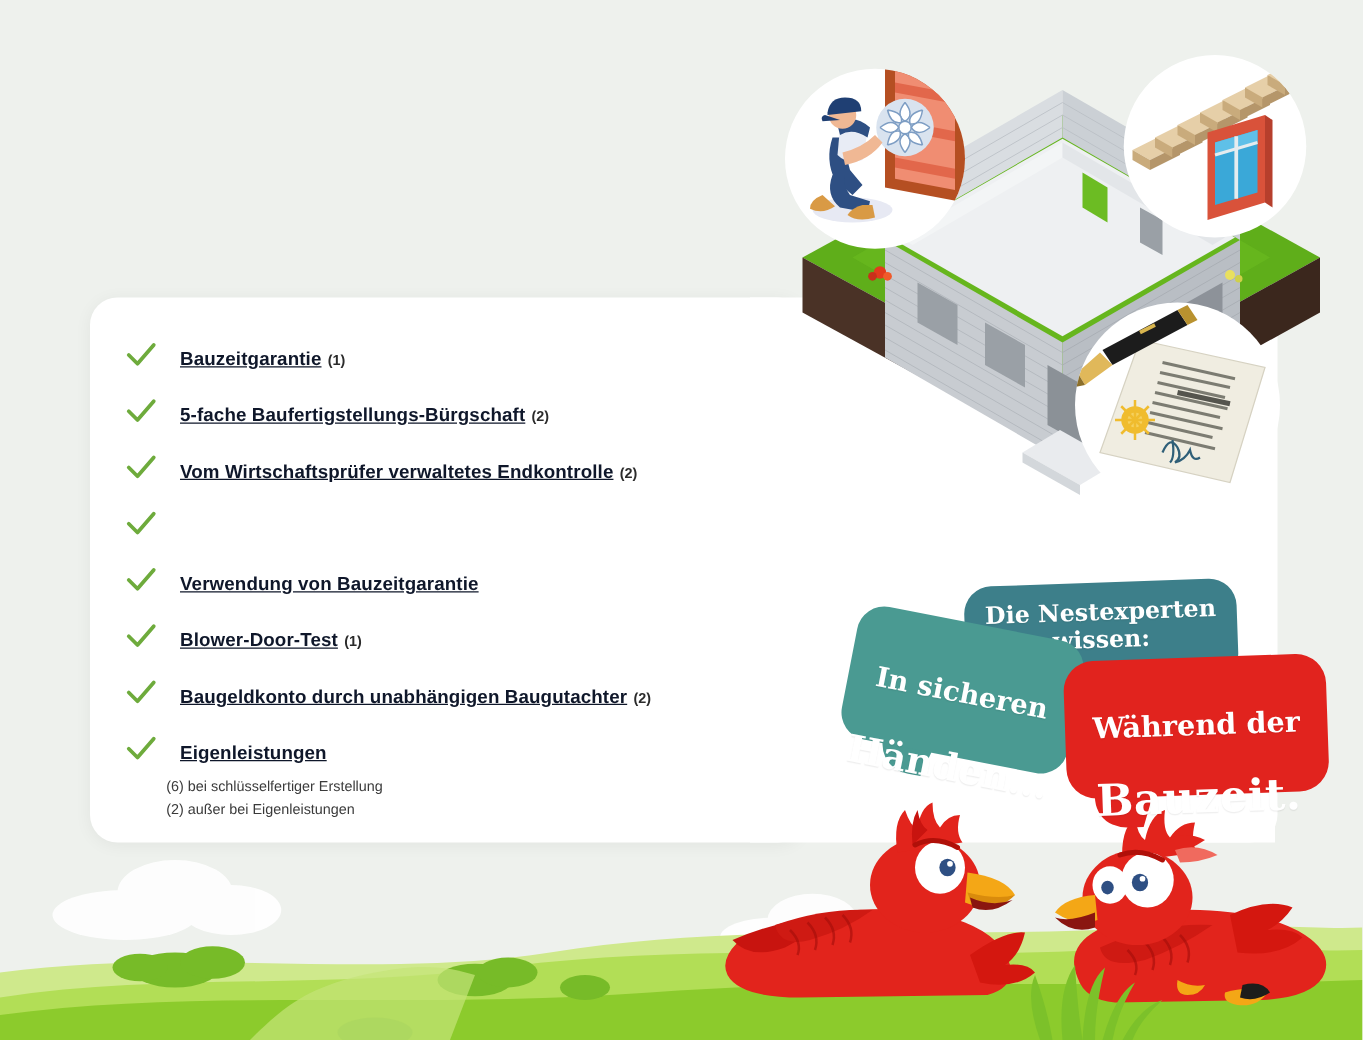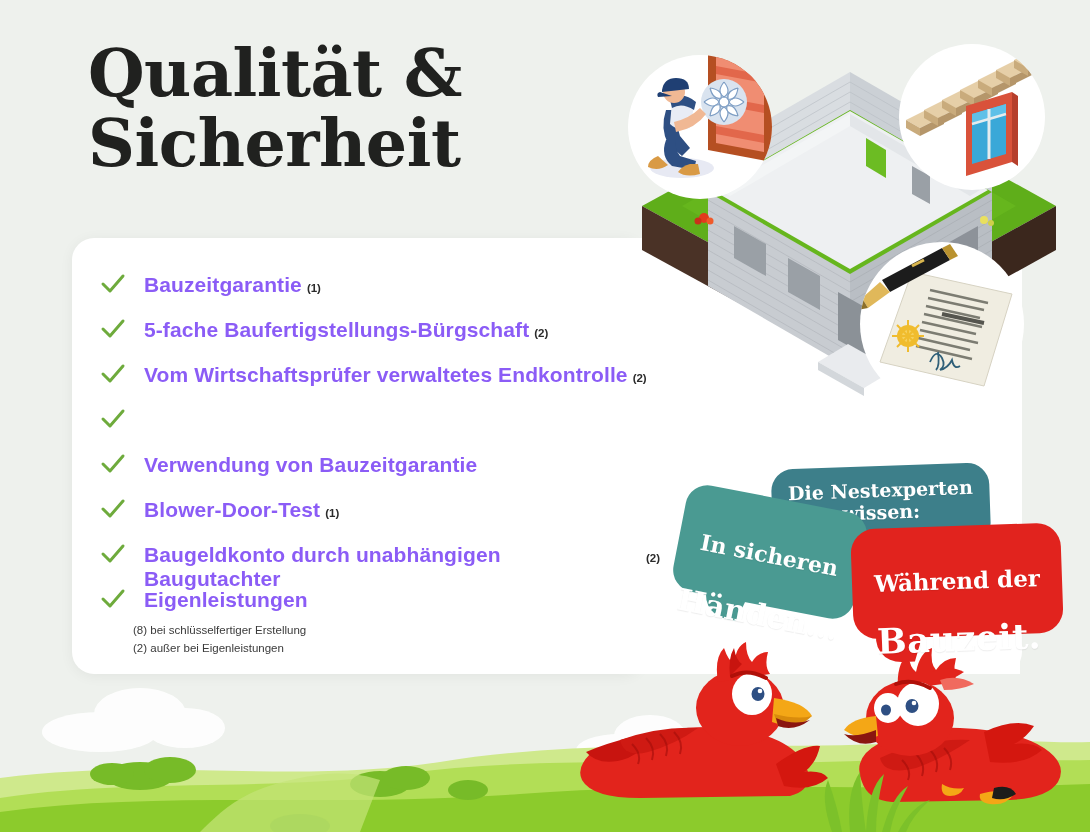--- a/index.html
+++ b/index.html
@@ -52,22 +52,23 @@
   .list { position:absolute; left:100px; top:266px; width:560px; }
   .row {
     display:flex; align-items:baseline;
     height:45px;
   }
   .check {
     width:26px; height:26px; flex:0 0 26px;
     margin-right:18px; position:relative; top:5px;
   }
   .row-label {
-    font-size:21px; font-weight:bold; color:#8b5cf6;
+    font-size:15px; font-weight:bold; color:#0f172a;
     letter-spacing:0.1px;
+    text-decoration:underline;
   }
   .row-note {
     font-size:11.5px; font-weight:bold; color:#2b2b2b;
     margin-left:5px;
   }
   .footnotes {
     position:absolute; left:133px; top:622px;
     font-size:11.5px; color:#3a3a3a; line-height:1.55;
   }
 
@@ -161,22 +162,20 @@
       <ellipse cx="170" cy="168" rx="26" ry="13"></ellipse>
       <ellipse cx="112" cy="172" rx="22" ry="11"></ellipse>
       <ellipse cx="380" cy="182" rx="30" ry="13"></ellipse>
       <ellipse cx="406" cy="176" rx="24" ry="12"></ellipse>
       <ellipse cx="468" cy="188" rx="20" ry="10"></ellipse>
       <ellipse cx="300" cy="224" rx="30" ry="12"></ellipse>
     </g>
     <path d="M200,230 C230,200 250,186 300,176 C340,168 360,172 380,178 L360,230 Z" fill="#c4e478" opacity="0.7"></path>
   </svg>
 
-  <div class="title">Qualität &amp;
-Sicherheit</div>
 
   <div class="card"></div>
   <div class="card-wide"></div>
   <div class="card-right-round"></div>
 
   <div class="list">
 
     <div class="row">
       <svg class="check" viewBox="0 0 26 26">
         <path d="M3 13 L10 20 L23 5" fill="none" stroke="#6eab3c" stroke-width="3" stroke-linecap="round" stroke-linejoin="round"></path>
@@ -236,21 +235,21 @@
       <svg class="check" viewBox="0 0 26 26">
         <path d="M3 13 L10 20 L23 5" fill="none" stroke="#6eab3c" stroke-width="3" stroke-linecap="round" stroke-linejoin="round"></path>
       </svg>
       <span class="row-label">Eigenleistungen</span>
       <span class="row-note"></span>
     </div>
 
   </div>
 
   <div class="footnotes">
-    <div>(8) bei schlüsselfertiger Erstellung</div>
+    <div>(6) bei schlüsselfertiger Erstellung</div>
     <div>(2) außer bei Eigenleistungen</div>
   </div>
 
   <svg class="illus" viewBox="0 0 478 400">
     <defs>
       <clipPath id="clipWorker">
           <circle cx="88" cy="113" r="72"></circle>
         </clipPath>
       <clipPath id="clipStairs">
           <circle cx="360" cy="103" r="73"></circle>

